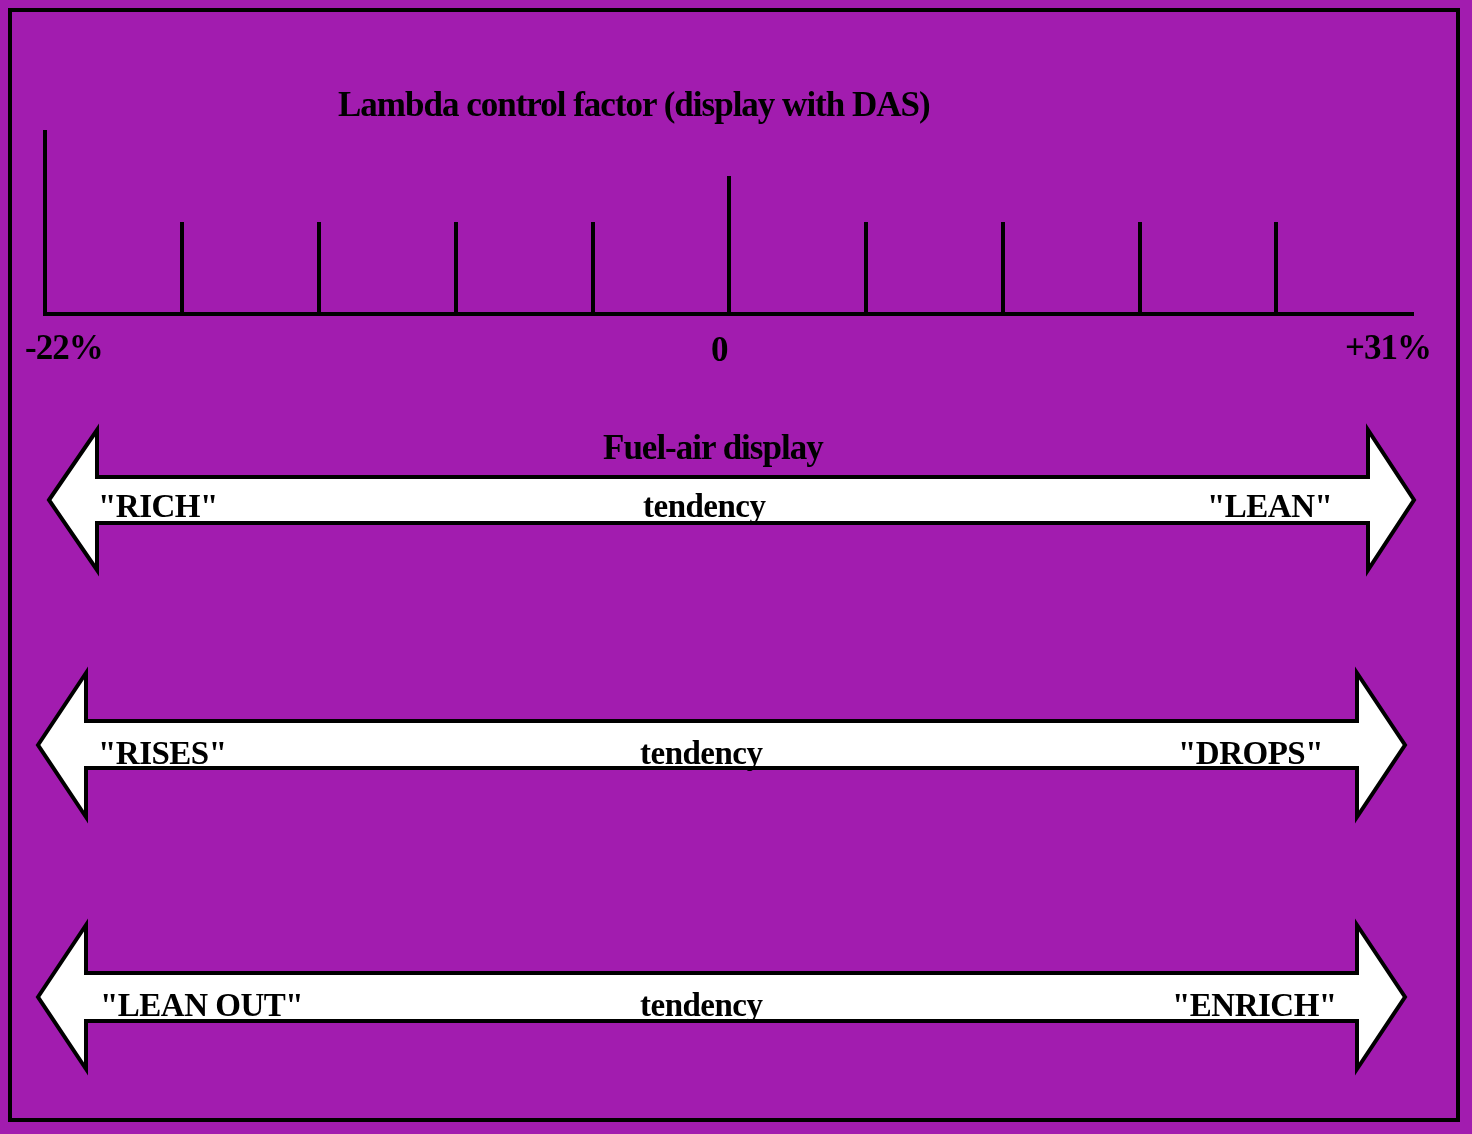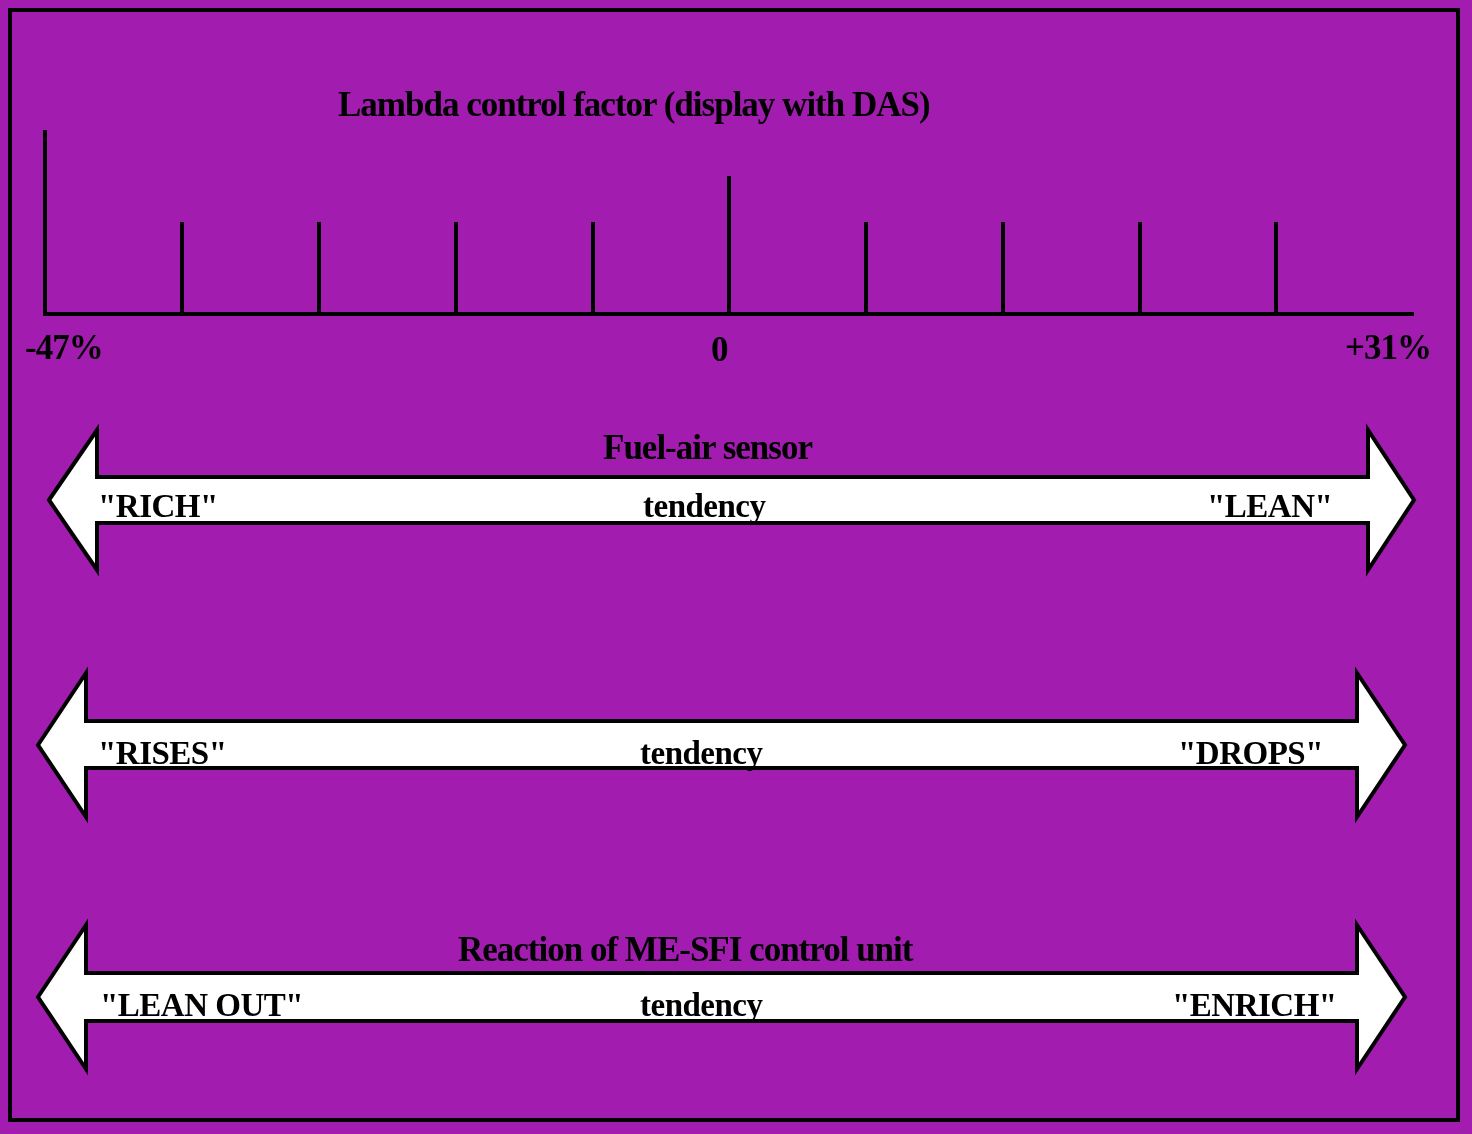--- a/index.html
+++ b/index.html
@@ -87,31 +87,30 @@
   <div class="tick" style="left:180px;  top:222px; height:94px;"></div>
   <div class="tick" style="left:317px;  top:222px; height:94px;"></div>
   <div class="tick" style="left:454px;  top:222px; height:94px;"></div>
   <div class="tick" style="left:591px;  top:222px; height:94px;"></div>
   <div class="tick" style="left:727px;  top:176px; height:140px;"></div>
   <div class="tick" style="left:864px;  top:222px; height:94px;"></div>
   <div class="tick" style="left:1001px; top:222px; height:94px;"></div>
   <div class="tick" style="left:1138px; top:222px; height:94px;"></div>
   <div class="tick" style="left:1274px; top:222px; height:94px;"></div>
 
-  <div class="abs scale-label" style="left:25px; top:330px;">-47%</div>
+  <div class="abs scale-label" style="left:25px; top:330px;">-22%</div>
   <div class="abs scale-label" style="left:711px; top:332px;">0</div>
   <div class="abs scale-label" style="left:1345px; top:330px;">+31%</div>
 
-  <div class="abs title-text" style="left:603px; top:430px;">Fuel-air sensor</div>
+  <div class="abs title-text" style="left:603px; top:430px;">Fuel-air display</div>
   <div class="abs band-label" style="left:98px; top:490px;">"RICH"</div>
   <div class="abs band-label" style="left:643px; top:490px;">tendency</div>
   <div class="abs band-label" style="left:1207px; top:490px;">"LEAN"</div>
 
   <div class="abs band-label" style="left:98px; top:737px;">"RISES"</div>
   <div class="abs band-label" style="left:640px; top:737px;">tendency</div>
   <div class="abs band-label" style="left:1178px; top:737px;">"DROPS"</div>
 
-  <div class="abs title-text" style="left:458px; top:932px;">Reaction of ME-SFI control unit</div>
   <div class="abs band-label" style="left:100px; top:989px;">"LEAN OUT"</div>
   <div class="abs band-label" style="left:640px; top:989px;">tendency</div>
   <div class="abs band-label" style="left:1172px; top:989px;">"ENRICH"</div>
 
 </div>
 
 </body></html>

